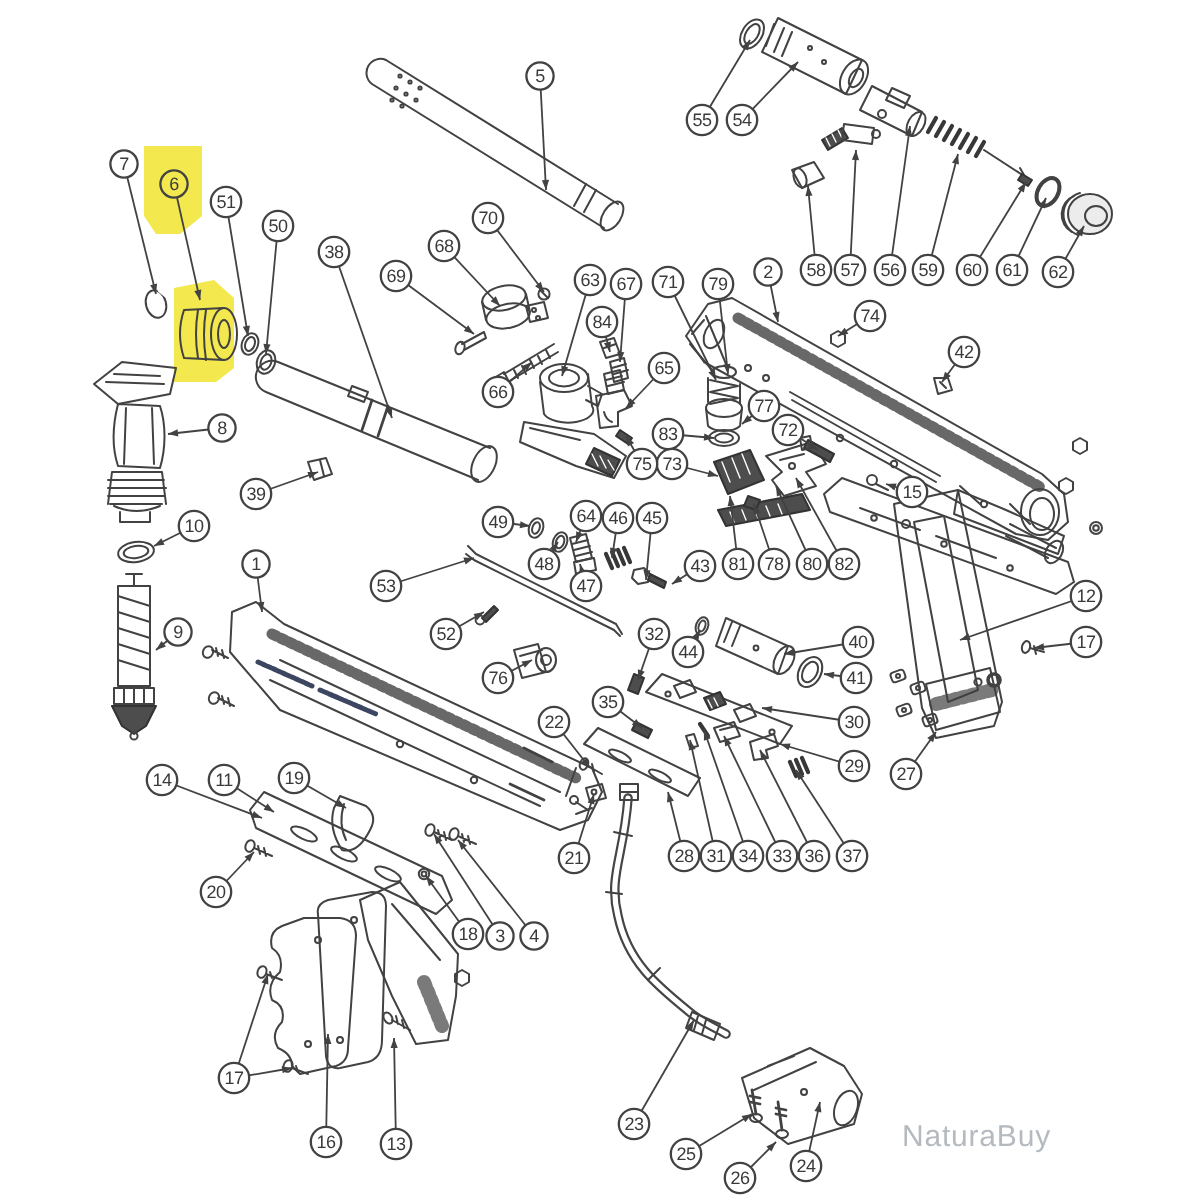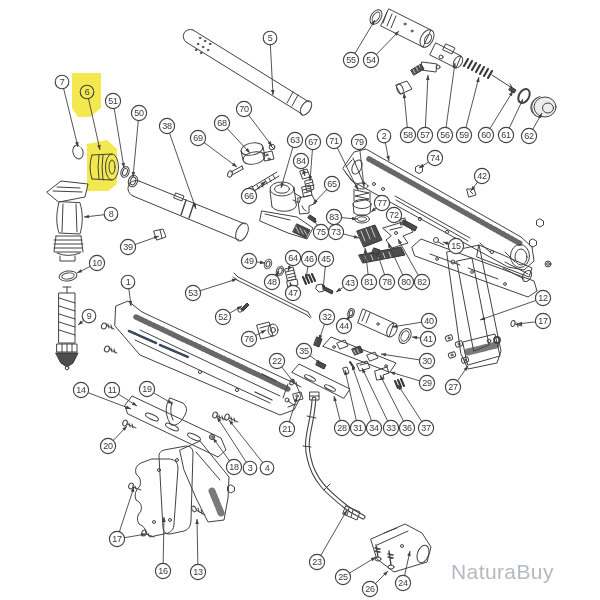--- a/index.html
+++ b/index.html
@@ -16,21 +16,21 @@
   #art .sp{stroke-width:2.1;stroke:#383838;}
   #art .tube-o{stroke-width:4.8;stroke:#454545;}
   #art .tube-i{stroke:#fff;stroke-width:2.6;}
   #art .thk{stroke-width:1.35;}
   .hl-fill{fill:var(--hl,#f3e84e);stroke:none;}
   #callouts line{stroke:var(--line,#424242);stroke-width:0.9;}
   #callouts circle{fill:#fff;stroke:var(--line,#424242);stroke-width:1.15;}
   #callouts polygon{fill:var(--line,#424242);stroke:none;}
   #callouts text{fill:#3a3a3a;font-size:9px;font-family:"Liberation Sans",sans-serif;
                  text-anchor:middle;letter-spacing:-0.3px;}
-  .watermark{position:absolute;left:451px;top:560px;font-size:21px;letter-spacing:0.4px;
+  .watermark{position:absolute;left:451px;top:560px;font-size:15px;letter-spacing:0.4px;
              color:#b4bac0;font-weight:400;user-select:none;}
 </style>
 </head>
 <body>
 
 <div class="stage">
 <svg width="600" height="600" viewBox="0 0 600 600">
 
   <g>
     <path class="hl-fill" d="M72,73 L101,73 L101,108 L90,117 L78,117 L72,108 Z"></path>

